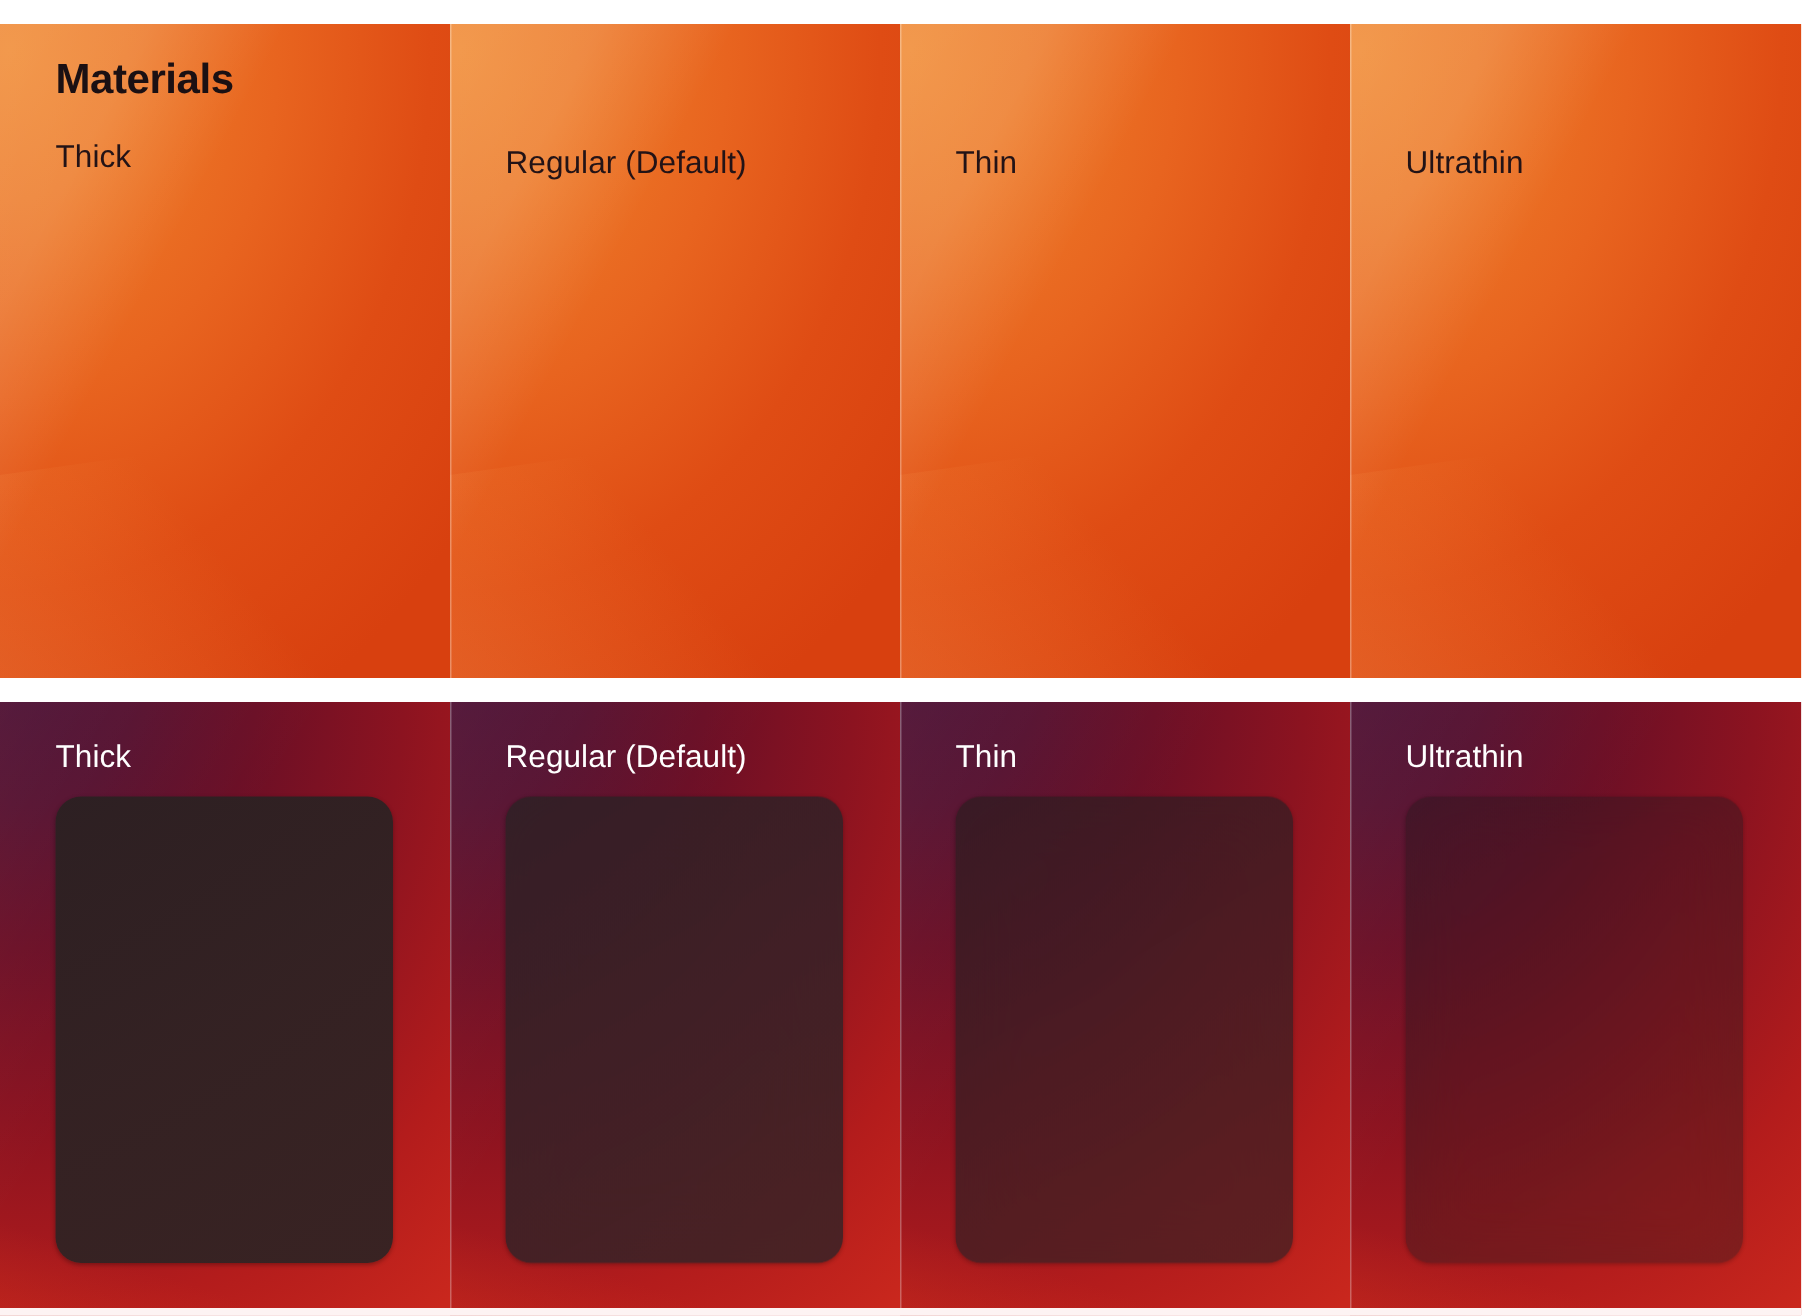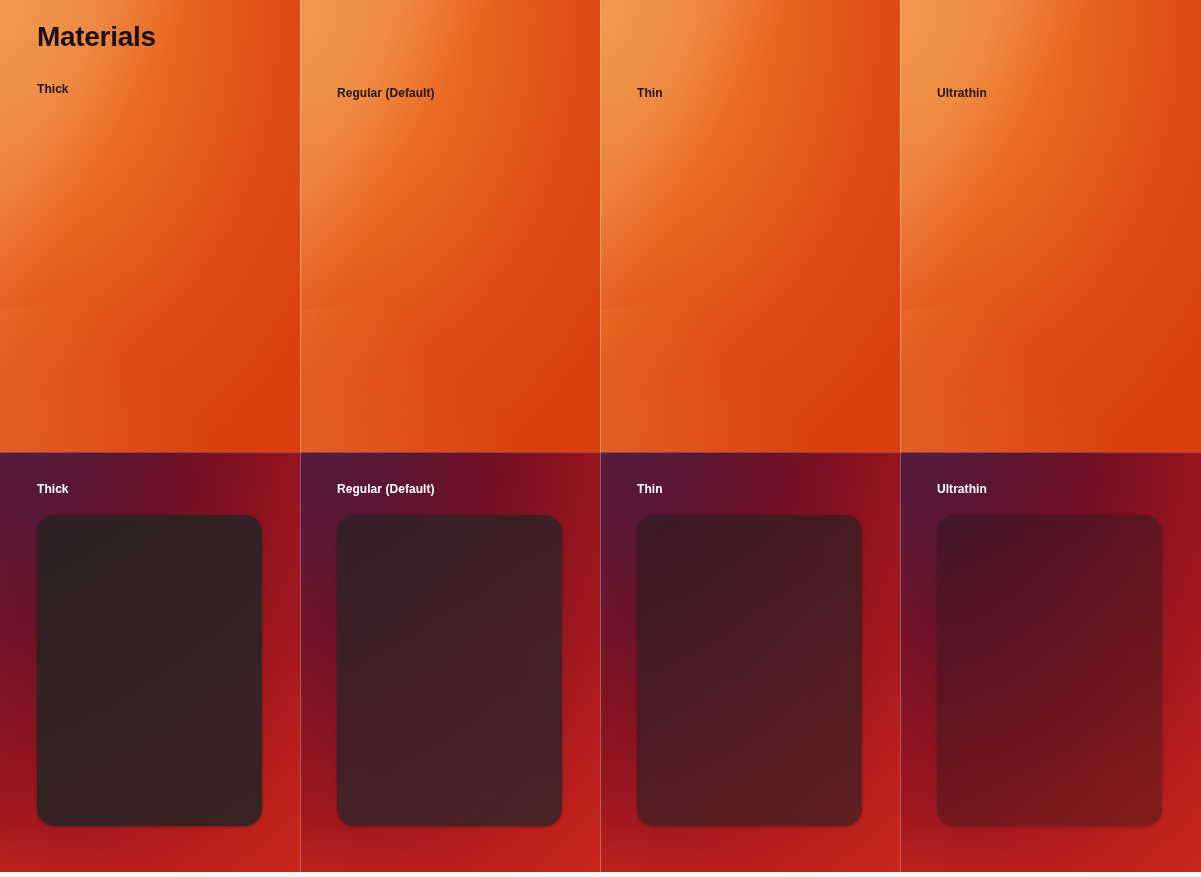--- a/index.html
+++ b/index.html
@@ -26,20 +26,21 @@
     position: absolute;
     inset: 0;
     display: grid;
     grid-template-columns: 300px 300px 300px 301px;
     grid-template-rows: 452px 425px;
   }
 
   .panel {
     position: relative;
     overflow: hidden;
+    margin-top: 16px;
   }
 
   
   
   .wall-light {
     position: absolute;
     inset: 0;
     background:
       linear-gradient(118deg,
         rgba(255,255,255,0.16) 0%,
@@ -133,22 +134,22 @@
     font-weight: 700;
     letter-spacing: -0.3px;
     color: #1b1013;
     line-height: 34px;
     white-space: nowrap;
   }
 
   .material-label {
     position: absolute;
     left: 37px;
-    font-size: 12px;
-    font-weight: 700;
+    font-size: 21px;
+    font-weight: 400;
     letter-spacing: 0.05px;
     line-height: 20px;
     white-space: nowrap;
   }
   .row-light .material-label { color: #231316; }
   .row-dark  .material-label { color: #ffffff; }
 
   
   .panel.has-title .material-label { top: 79px; }
   .panel:not(.has-title).row-light .material-label { top: 83px; }

